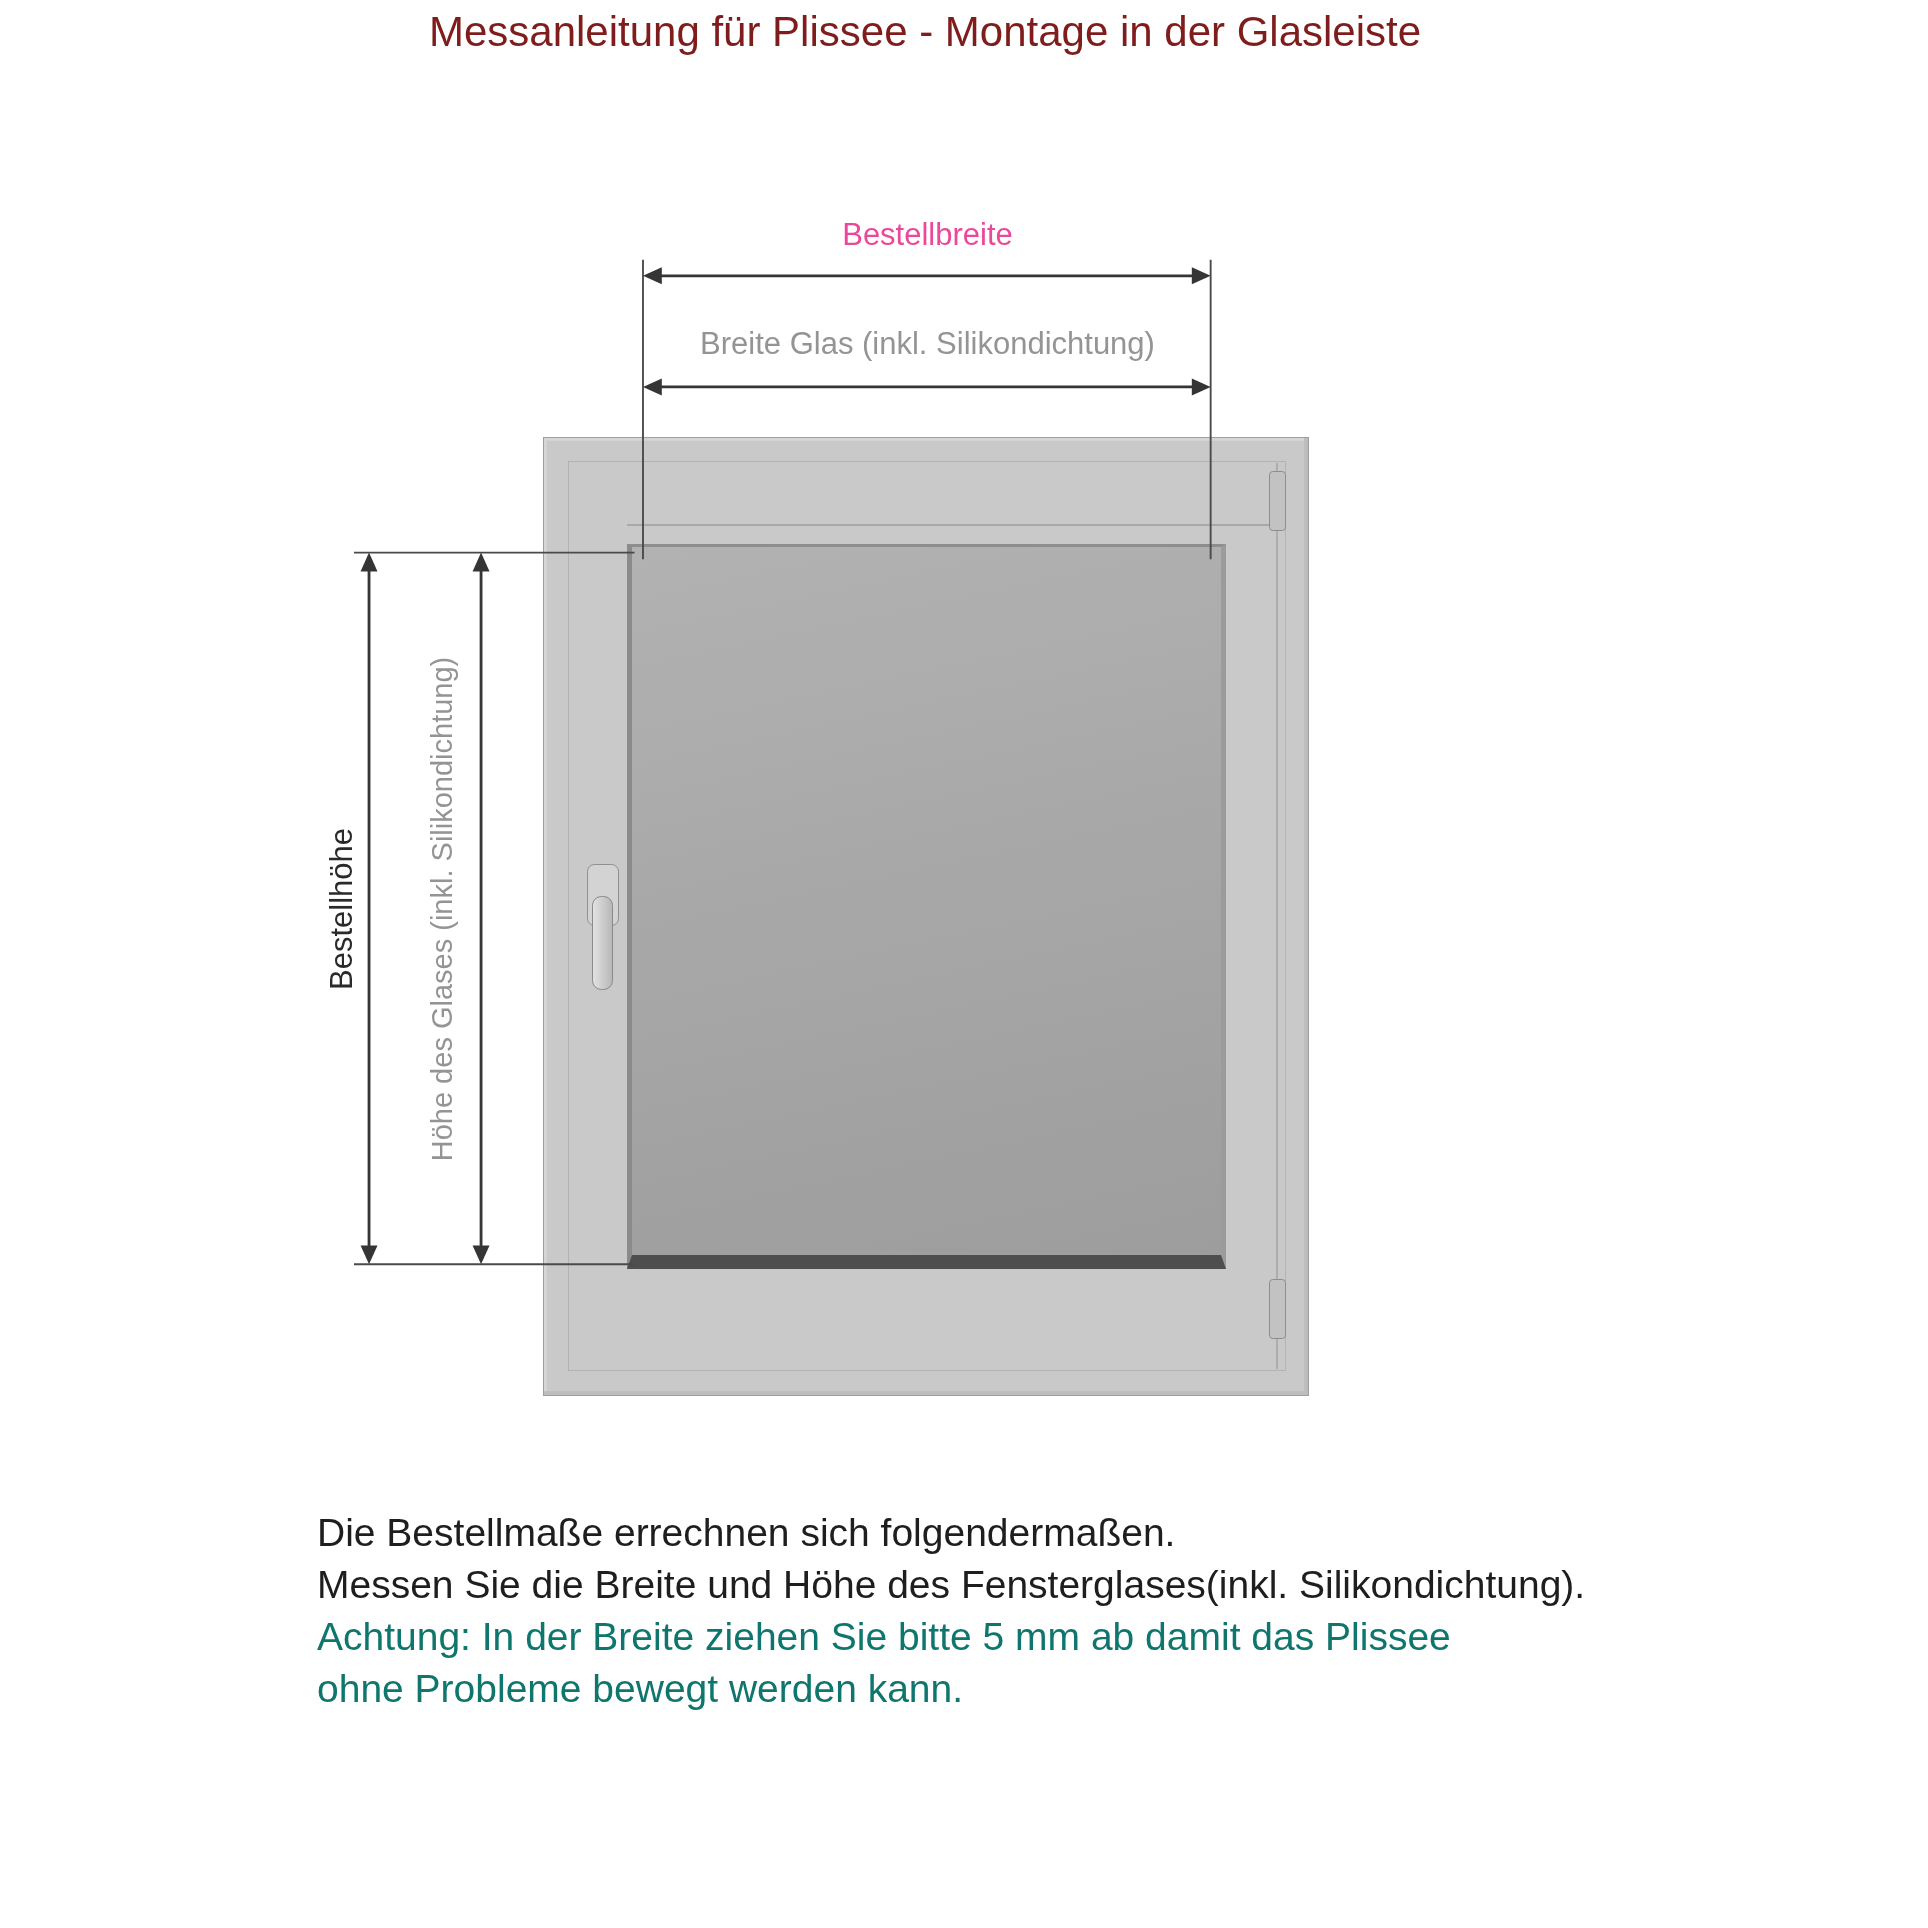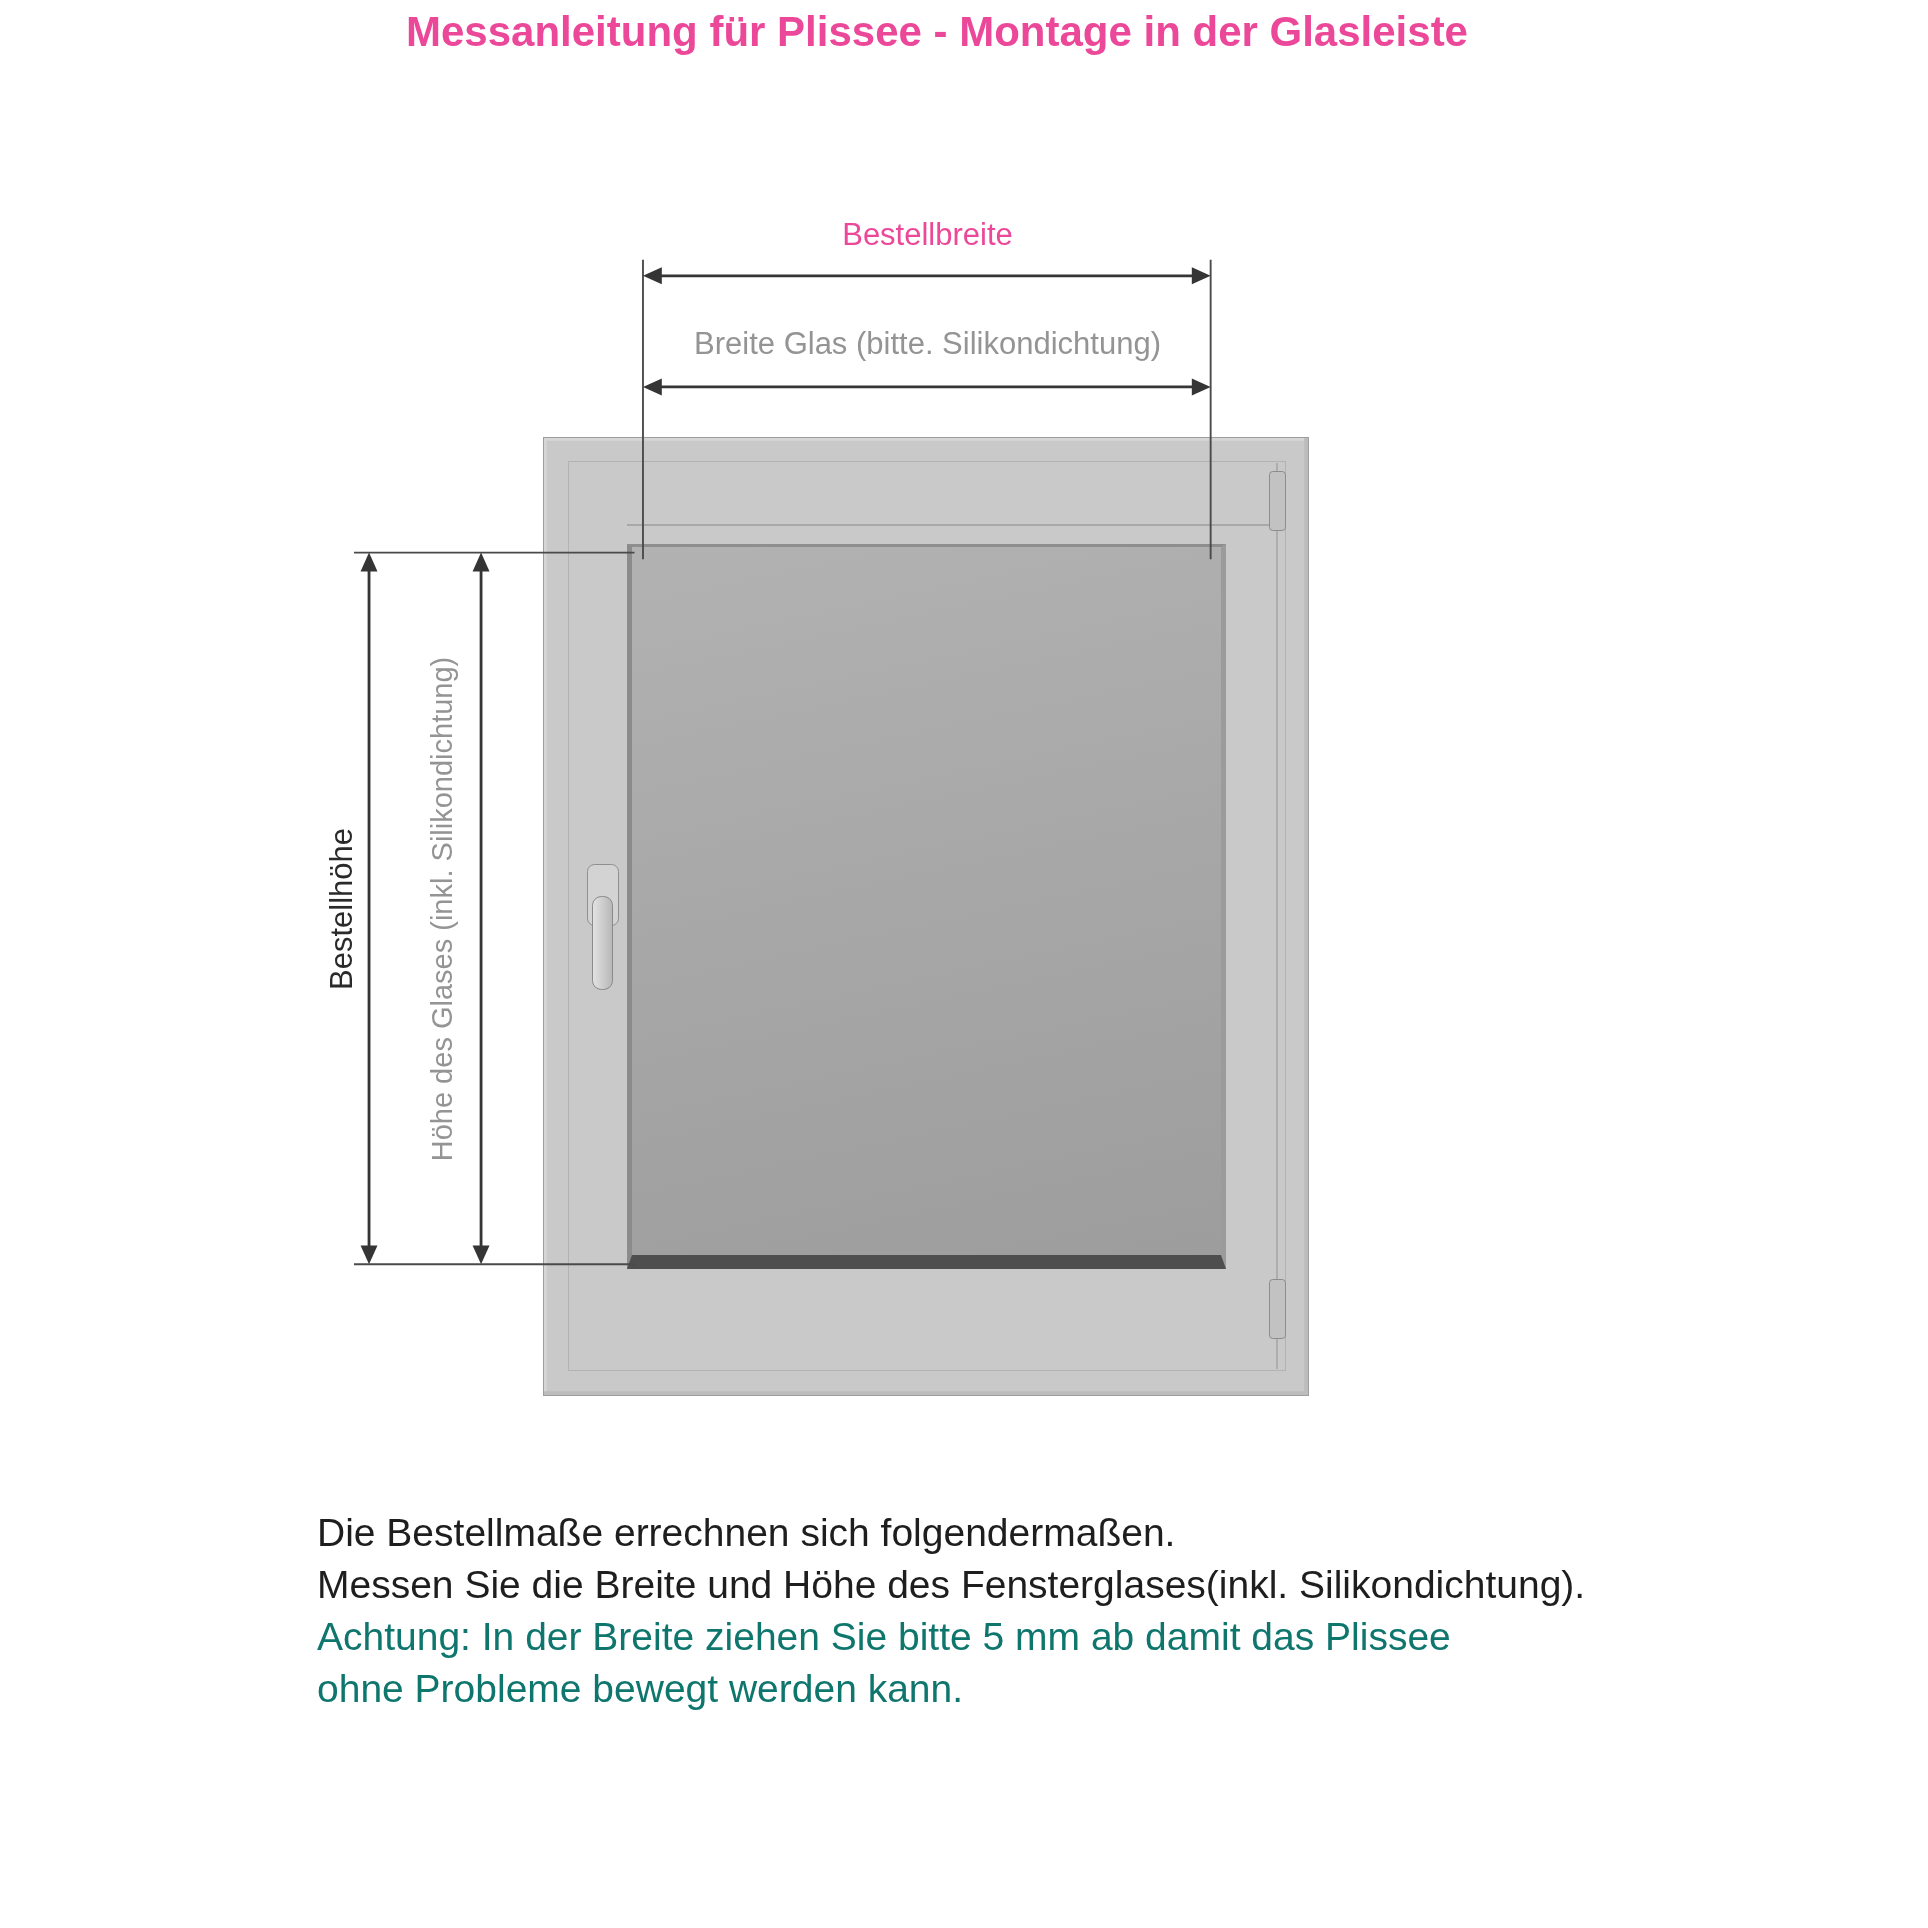--- a/index.html
+++ b/index.html
@@ -4,22 +4,22 @@
 <style>
   * { margin: 0; padding: 0; box-sizing: border-box; }
   html, body { width: 1928px; height: 1928px; background: #ffffff; }
   .canvas {
     position: relative; width: 1928px; height: 1928px; overflow: hidden;
     background: #ffffff; font-family: "Liberation Sans", sans-serif; color: #1e1e1e;
   }
 
   
   .title {
-    position: absolute; top: 7.5px; left: 16px; width: 1842px;
-    text-align: center; font-size: 42px; font-weight: 700; color: #ec4899;
+    position: absolute; top: 7.5px; left: 4px; width: 1842px;
+    text-align: center; font-size: 42px; font-weight: 400; color: #7f1d1d;
   }
 
   
   .window-frame {
     position: absolute; left: 543px; top: 437px; width: 766px; height: 959px;
     background: #c9c9c9; border: 1.9px solid #9e9e9e;
     box-shadow: inset -3.8px -3.8px 0 #bcbcbc, inset 2.8px 2.8px 0 #d6d6d6;
   }
   .frame-inner {
     position: absolute; left: 568px; top: 461px; width: 718px; height: 910px;
@@ -112,21 +112,21 @@
       <polygon points="392,1343 383,1323 401,1323" stroke="none"></polygon>
     </g>
     <g stroke="#353535" fill="#353535">
       <line x1="511" y1="605" x2="511" y2="1325" stroke-width="3"></line>
       <polygon points="511,587 502,607 520,607" stroke="none"></polygon>
       <polygon points="511,1343 502,1323 520,1323" stroke="none"></polygon>
     </g>
   </svg>
 
   <div class="dim-label order-width-label">Bestellbreite</div>
-  <div class="dim-label glass-width-label">Breite Glas (bitte. Silikondichtung)</div>
+  <div class="dim-label glass-width-label">Breite Glas (inkl. Silikondichtung)</div>
   <div class="dim-label order-height-label">Bestellhöhe</div>
   <div class="dim-label glass-height-label">Höhe des Glases (inkl. Silikondichtung)</div>
 
   <div class="instructions">
     <p>Die Bestellmaße errechnen sich folgendermaßen.</p>
     <p>Messen Sie die Breite und Höhe des Fensterglases(inkl. Silikondichtung).</p>
     <p class="warning">Achtung: In der Breite ziehen Sie bitte 5 mm ab damit das Plissee</p>
     <p class="warning">ohne Probleme bewegt werden kann.</p>
   </div>
 

